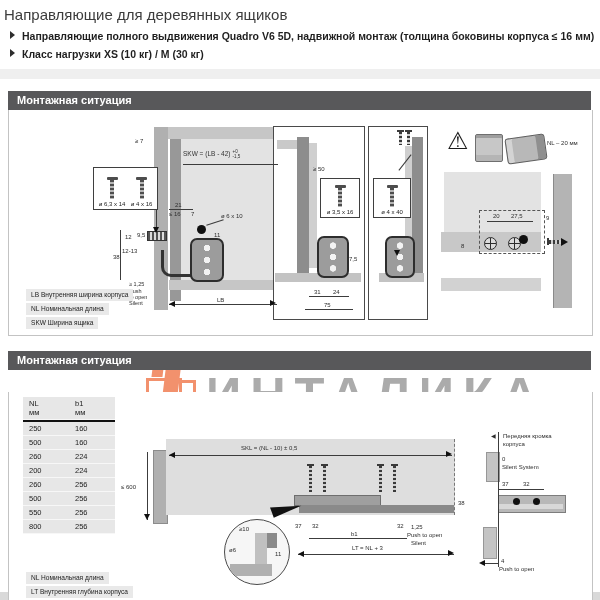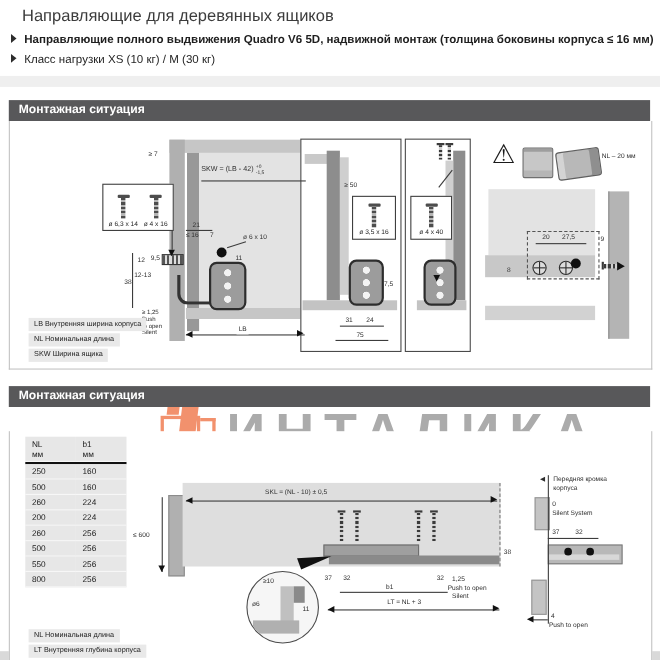--- a/index.html
+++ b/index.html
@@ -40,29 +40,29 @@
   .tcell{font-size:7.5px;line-height:13px;padding-left:6px;color:#222;background:#e7e7e7;border-bottom:1px solid #f7f7f7;}
   .tri-r{width:0;height:0;border-top:4px solid transparent;border-bottom:4px solid transparent;border-left:5px solid #2d2d2d;}
   .arrow-right{position:absolute;width:0;height:0;border-top:4px solid transparent;border-bottom:4px solid transparent;border-left:7px solid #111;z-index:6;}
   .arrow-left{position:absolute;width:0;height:0;border-top:3px solid transparent;border-bottom:3px solid transparent;border-right:6px solid #111;z-index:6;}
   .arrow-down{position:absolute;width:0;height:0;border-left:3px solid transparent;border-right:3px solid transparent;border-top:6px solid #111;z-index:6;}
   .wm-text{position:absolute;font-size:49px;font-weight:bold;color:#ababab;letter-spacing:9px;z-index:0;}
 </style>
 </head>
 <body>
 
-<div class="abs" style="left:20px;top:6px;font-size:15px;color:#3c3c3c;">Направляющие для деревянных ящиков</div>
+<div class="abs" style="left:4px;top:6px;font-size:15px;color:#3c3c3c;">Направляющие для деревянных ящиков</div>
 
 <div class="abs" style="left:10px;top:30px;display:flex;gap:7px;align-items:flex-start;">
   <span class="tri-r" style="margin-top:1px;"></span>
   <span style="font-size:10.5px;font-weight:bold;color:#1f1f1f;">Направляющие полного выдвижения Quadro V6 5D, надвижной монтаж (толщина боковины корпуса ≤ 16 мм)</span>
 </div>
 <div class="abs" style="left:10px;top:48px;display:flex;gap:7px;align-items:flex-start;">
   <span class="tri-r" style="margin-top:1px;"></span>
-  <span style="font-size:10.5px;font-weight:normal;color:#1f1f1f;">Класс нагрузки XS (10 кг) / M (30 кг)</span>
+  <span style="font-size:10.5px;font-weight:bold;color:#1f1f1f;">Класс нагрузки XS (10 кг) / M (30 кг)</span>
 </div>
 
 <div class="abs" style="left:0;top:69px;width:600px;height:10px;background:#efefef;"></div>
 
 <div class="secbar" style="top:91px;">
   <span>Монтажная ситуация</span>
 </div>
 <div class="secbox" style="top:110px;height:225px;">
 
   <div class="bar" style="left:145px;top:17px;width:142px;height:12px;background:#c6c6c6;"></div>

